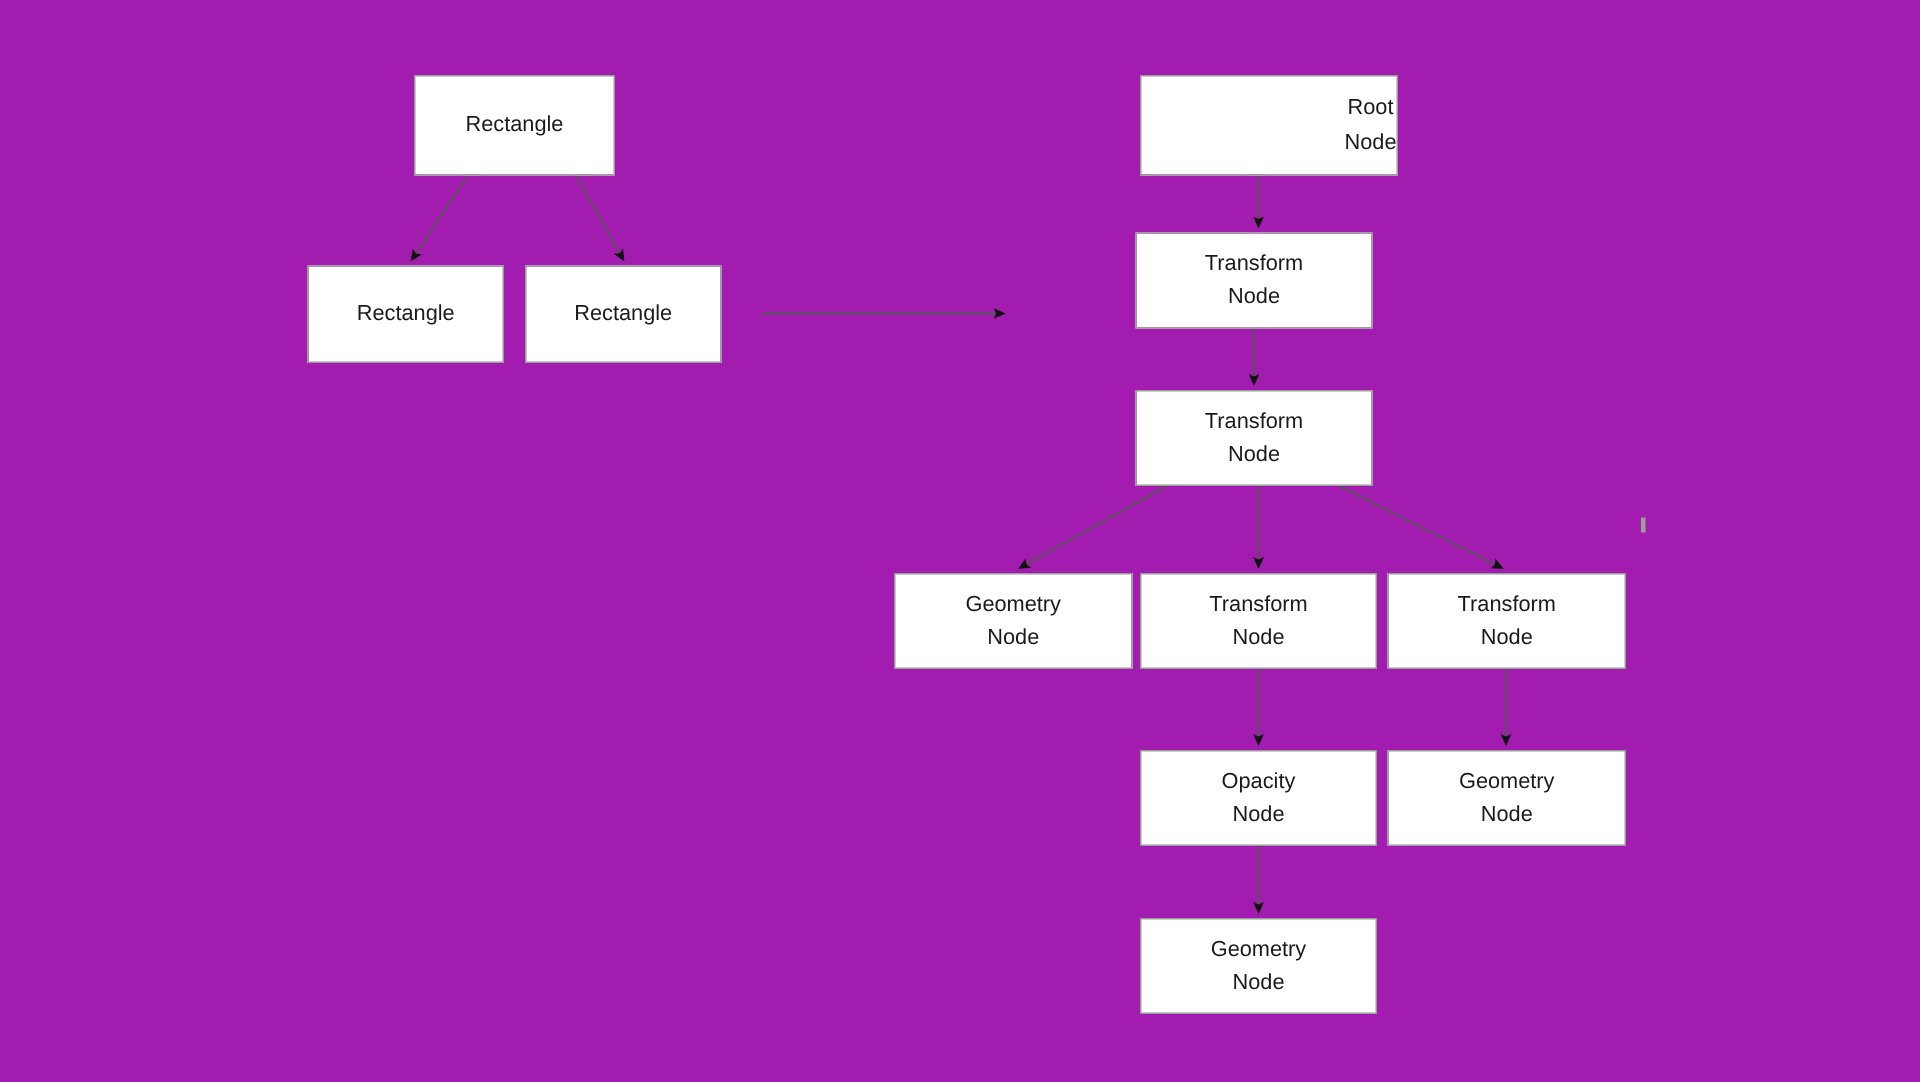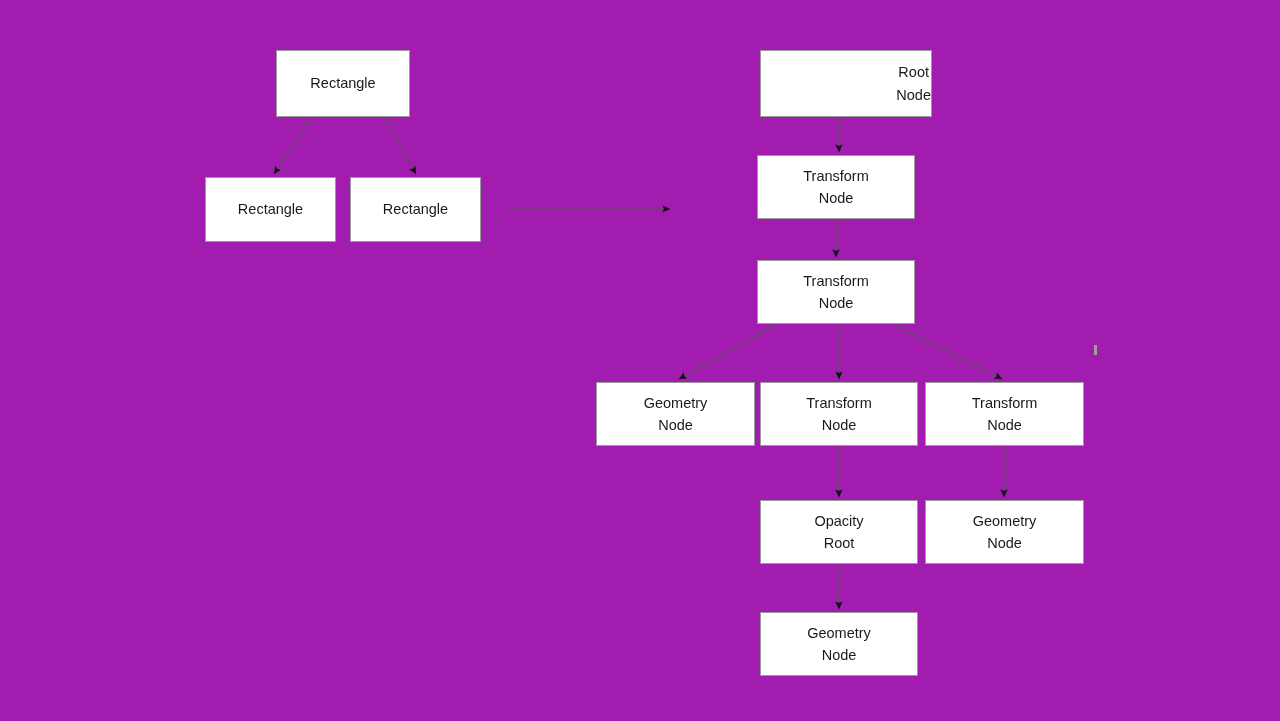--- a/index.html
+++ b/index.html
@@ -113,21 +113,21 @@
   <div class="node" style="left:760px; top:382px; width:158px; height:64px;">
     <span class="node-label">Transform
 Node</span>
   </div>
   <div class="node" style="left:925px; top:382px; width:159px; height:64px;">
     <span class="node-label">Transform
 Node</span>
   </div>
   <div class="node" style="left:760px; top:500px; width:158px; height:64px;">
     <span class="node-label">Opacity
-Root</span>
+Node</span>
   </div>
   <div class="node" style="left:925px; top:500px; width:159px; height:64px;">
     <span class="node-label">Geometry
 Node</span>
   </div>
   <div class="node" style="left:760px; top:612px; width:158px; height:64px;">
     <span class="node-label">Geometry
 Node</span>
   </div>
 

